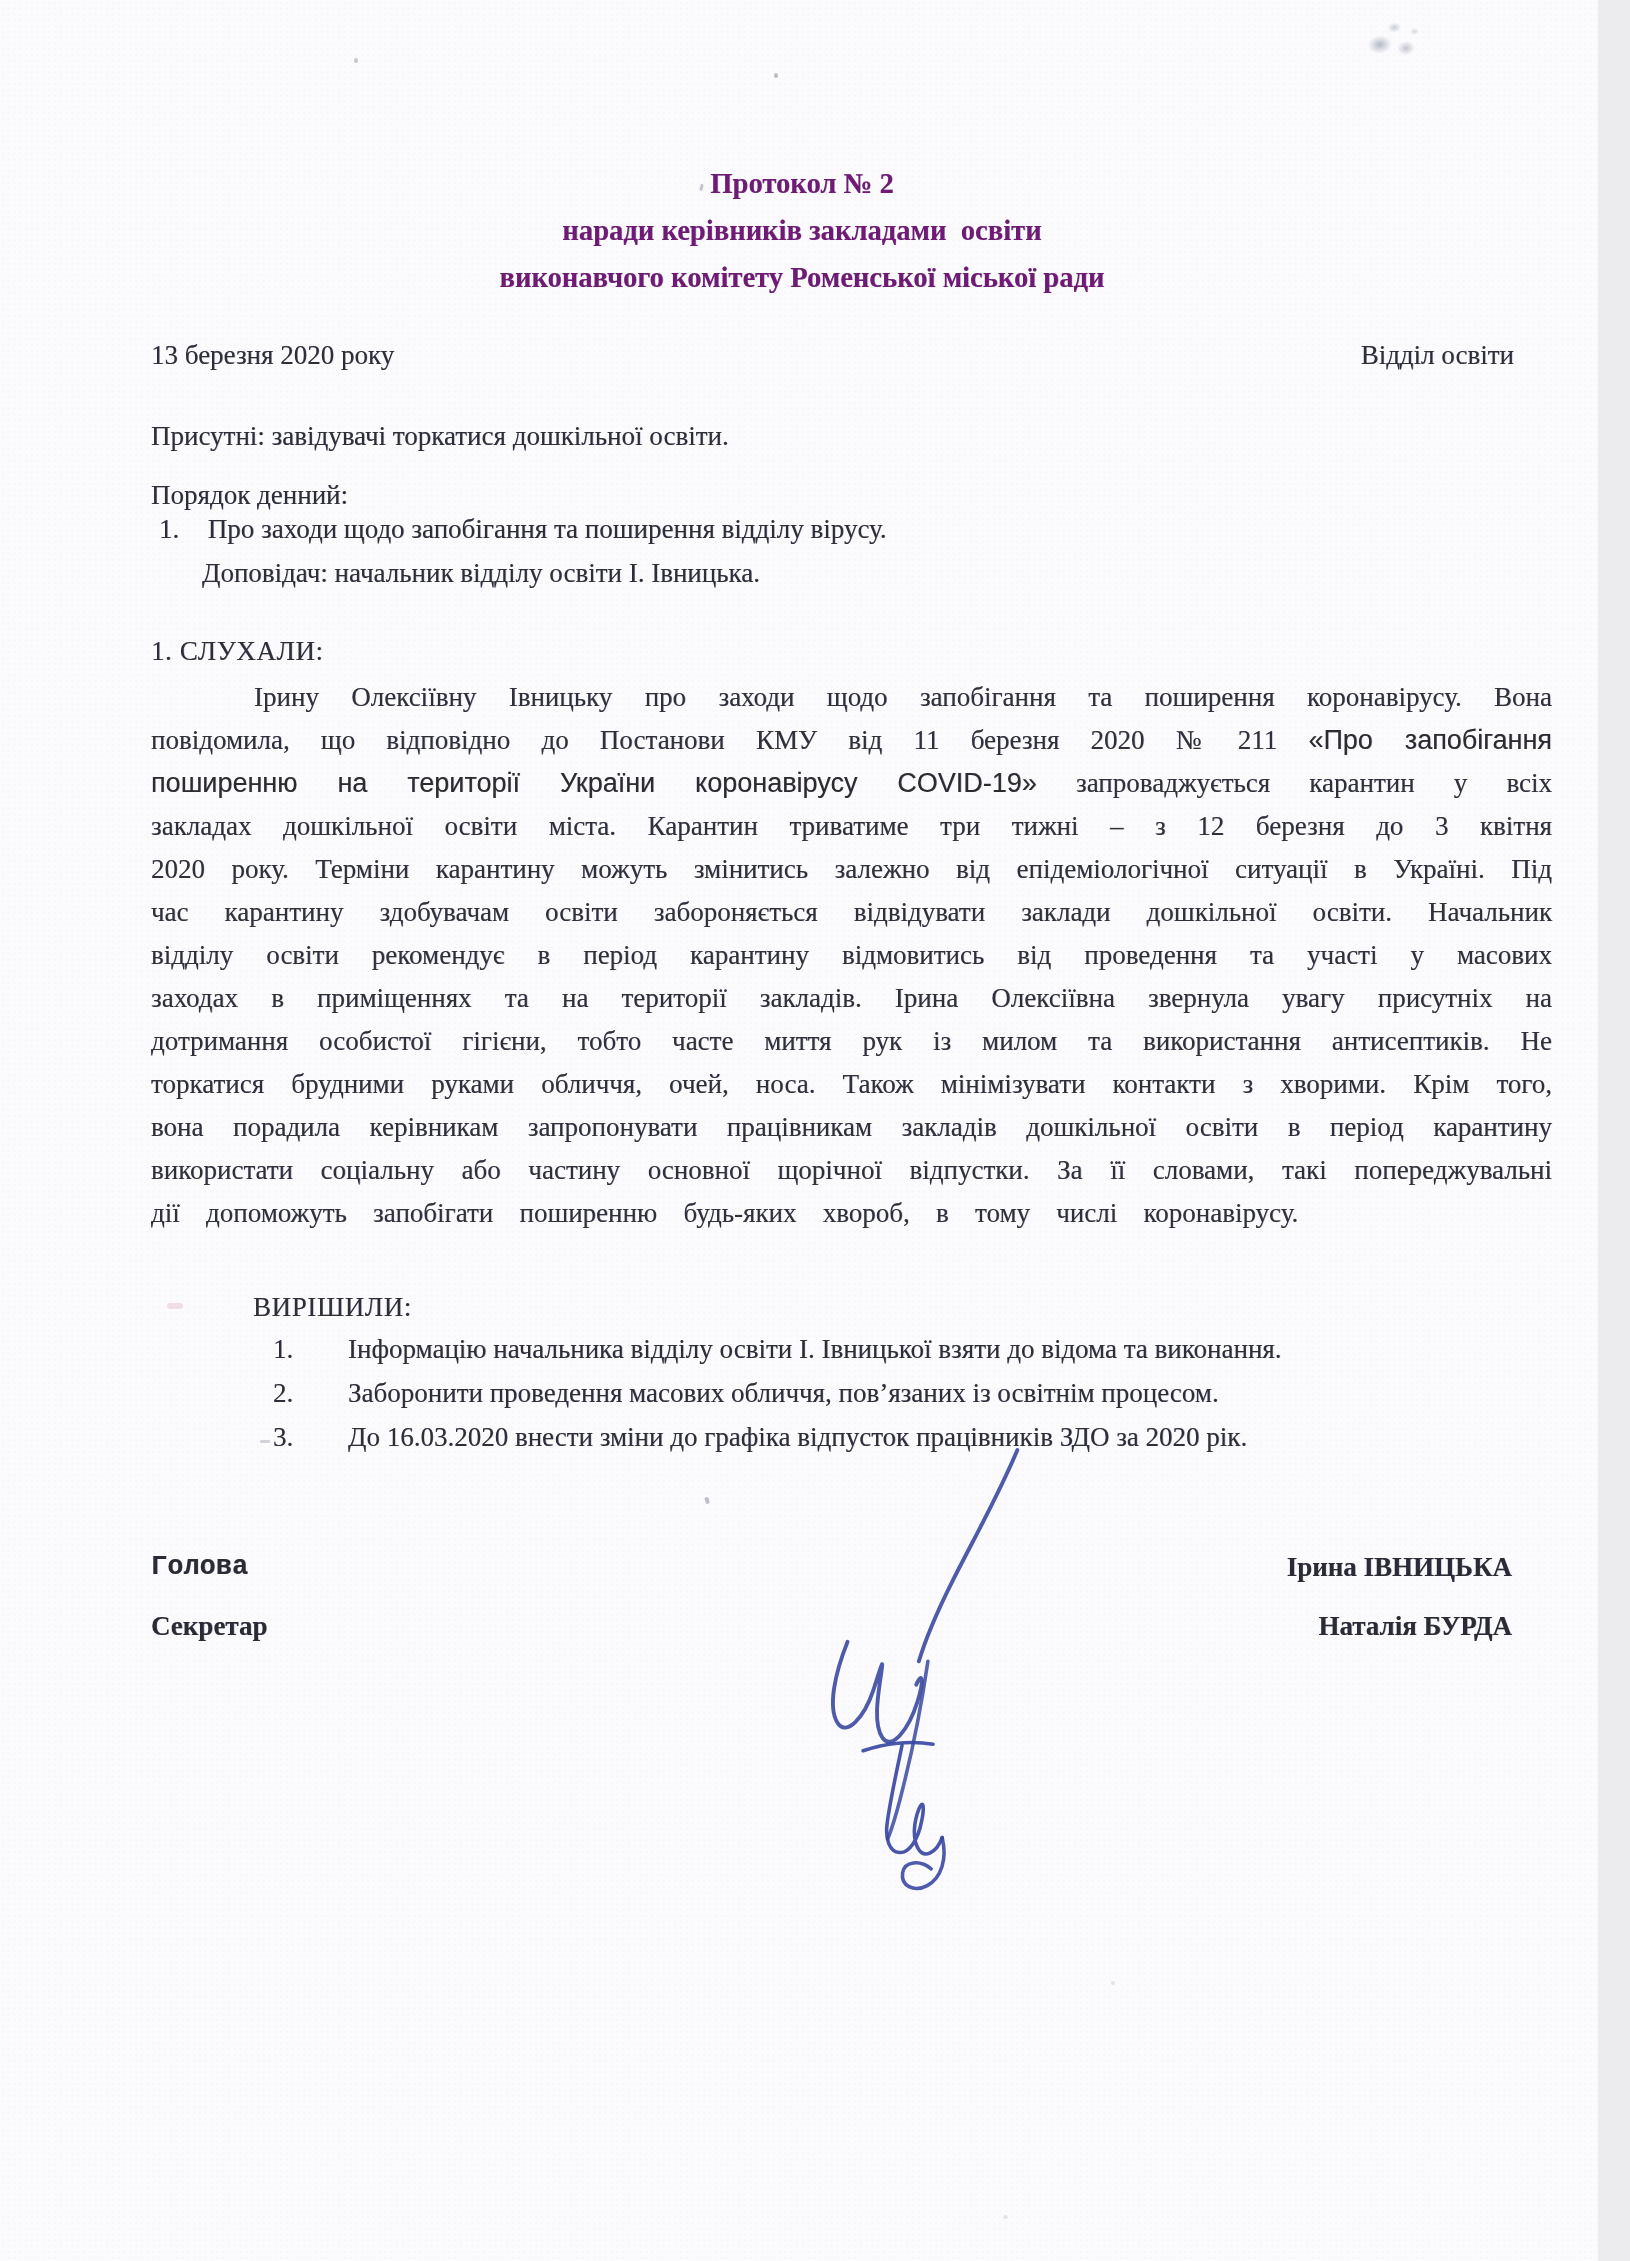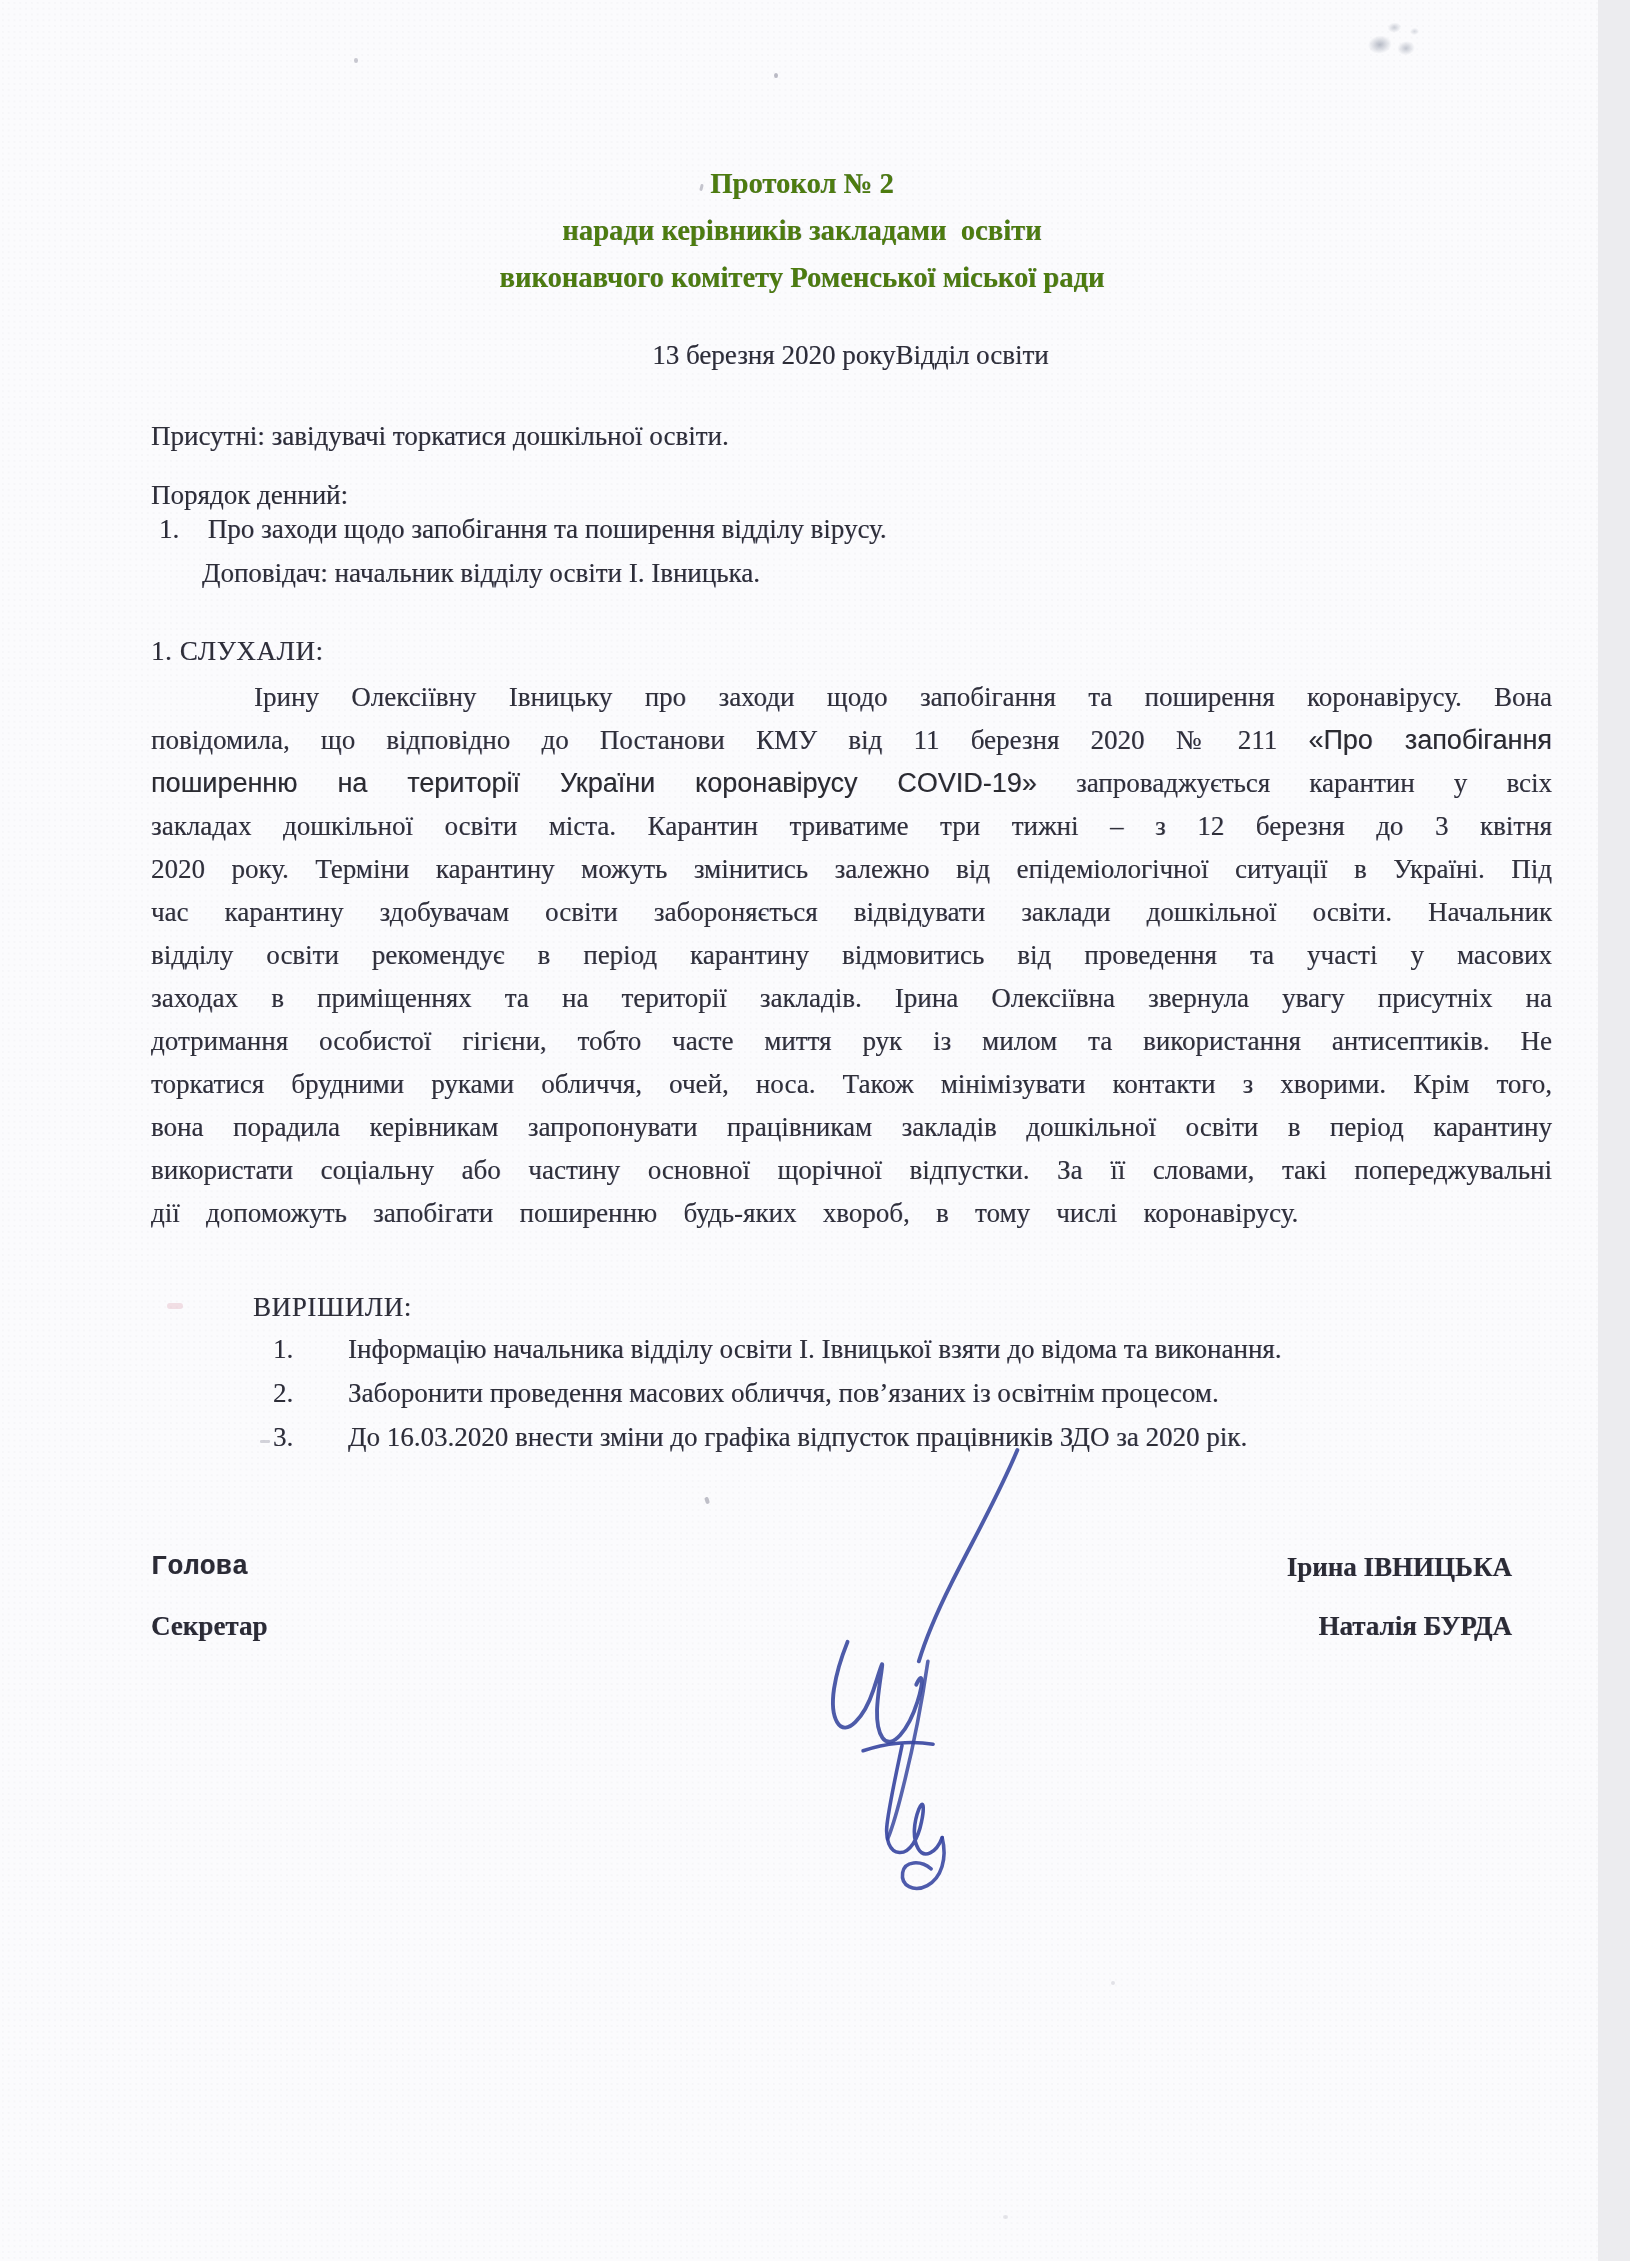--- a/index.html
+++ b/index.html
@@ -32,25 +32,25 @@
   .sp1{left:354px;top:58px;width:3.9px;height:4.5px;opacity:.5;}
   .sp2{left:774px;top:73px;width:3.9px;height:5.2px;opacity:.65;}
   .sp3{left:700px;top:184px;width:3.2px;height:7.1px;opacity:.55;border-radius:1.9px;transform:rotate(14deg);}
   .sp4{left:705px;top:1497px;width:3.9px;height:6.5px;opacity:.6;border-radius:1.9px;transform:rotate(-18deg);}
   .sp5{left:260px;top:1440px;width:10.4px;height:2.6px;opacity:.4;border-radius:1.3px;}
   .sp6{left:167px;top:1303px;width:15.6px;height:5.8px;opacity:.28;border-radius:3.2px;background:rgba(205,120,145,.8);}
   .sp7{left:1111px;top:1981px;width:3.9px;height:3.9px;opacity:.25;}
   .sp8{left:1003px;top:2215px;width:4.5px;height:3.9px;opacity:.22;}
 
   .title-block{position:absolute;left:0;right:26px;top:160px;text-align:center;
-    font-weight:bold;font-size:28.6px;line-height:47px;color:#4d7c0f;}
+    font-weight:bold;font-size:28.6px;line-height:47px;color:#701a75;}
   .title-line{white-space:pre;}
 
-  .date-row{position:absolute;left:169px;top:340px;width:1363px;
-    display:flex;justify-content:center;}
+  .date-row{position:absolute;left:151px;top:340px;width:1363px;
+    display:flex;justify-content:space-between;}
 
   .line{position:absolute;white-space:pre;}
   .present{left:151px;top:421px;}
   .agenda-heading{left:151px;top:480px;font-family:Liberation Serif, serif;}
   .agenda-item{position:absolute;left:159px;top:514px;display:flex;gap:28.6px;white-space:pre;}
   .speaker{left:202px;top:558px;}
   .heard-heading{left:151px;top:636px;letter-spacing:0.6px;}
 
   .heard-paragraph{
     position:absolute;left:151px;top:676px;width:1401px;margin:0;

